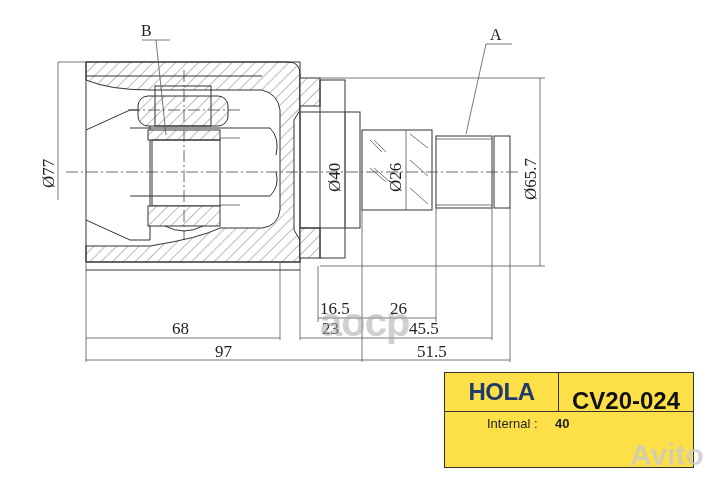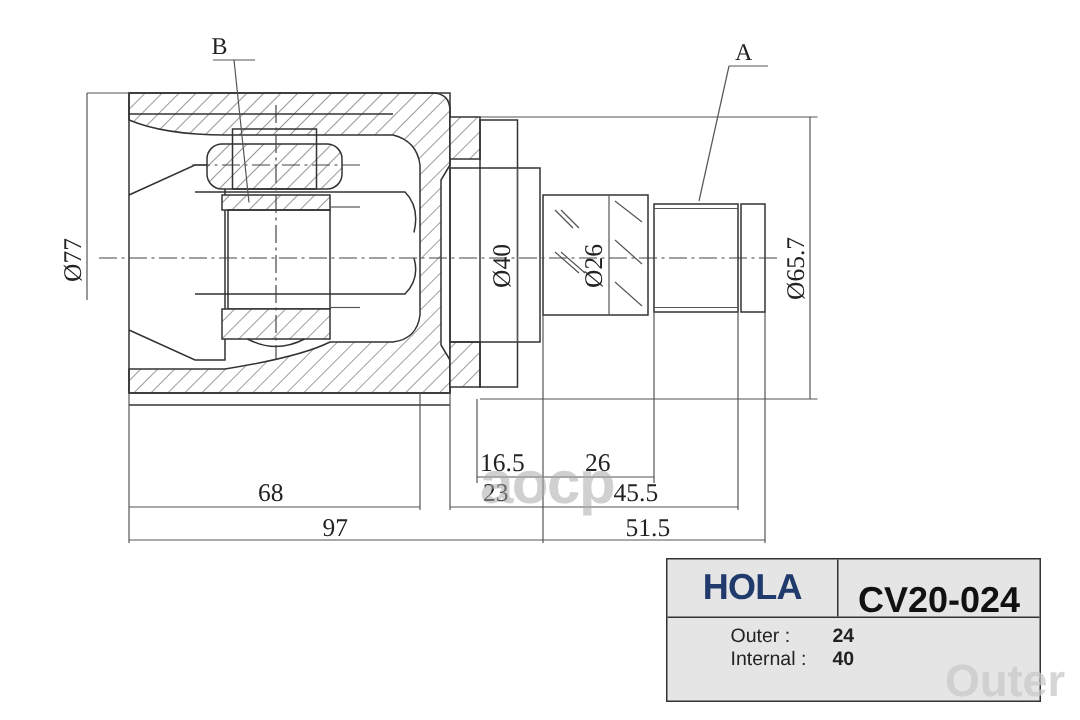--- a/index.html
+++ b/index.html
@@ -4,21 +4,21 @@
 <style>
   html, body { margin: 0; padding: 0; background: #ffffff; }
   body { width: 720px; height: 480px; position: relative; overflow: hidden; font-family: "Liberation Sans", sans-serif; }
   #drawing { position: absolute; left: 0; top: 0; width: 720px; height: 480px; }
   .dim { font-family: "Liberation Serif", serif; font-size: 17px; fill: #222; }
   .callout { font-family: "Liberation Serif", serif; font-size: 16px; fill: #222; }
   .line { stroke: #333; stroke-width: 1; fill: none; }
   .thin { stroke: #555; stroke-width: 0.8; fill: none; }
   .center { stroke: #444; stroke-width: 0.8; stroke-dasharray: 12 3 2 3; fill: none; }
   .hatch { fill: url(#hatch); stroke: #333; stroke-width: 1; }
-  .titleblock { position: absolute; left: 444px; top: 372px; width: 248px; height: 94px; border: 1.5px solid #333; background: #e5e5e5; }
+  .titleblock { position: absolute; left: 444px; top: 372px; width: 248px; height: 94px; border: 1.5px solid #333; background: #fde047; }
   .tb-top { display: flex; height: 38px; border-bottom: 1.5px solid #333; }
   .tb-logo { width: 113px; border-right: 1.5px solid #333; display: flex; align-items: center; justify-content: center; font-family: "Liberation Sans", sans-serif; font-weight: bold; font-size: 24px; color: #1f3a6b; letter-spacing: -0.5px; }
   .tb-code { flex: 1; display: flex; align-items: center; justify-content: center; font-family: "Liberation Sans", sans-serif; font-size: 24px; font-weight: bold; color: #111; margin-top: 17px; }
   .tb-specs { padding: 4px 0 0 42px; font-size: 13px; line-height: 15px; color: #222; }
   .spec-row { display: flex; }
   .spec-label { width: 68px; }
   .spec-value { font-weight: bold; }
   .watermark { position: absolute; font-family: "Liberation Sans", sans-serif; color: rgba(170,170,170,0.55); font-weight: bold; padding-left: 20px; }
   .wm-center { left: 300px; top: 300px; font-size: 40px; letter-spacing: -1px; }
   .wm-avito { left: 610px; top: 438px; font-size: 30px; color: rgba(200,200,200,0.75); }
@@ -135,23 +135,19 @@
 
 <div class="watermark wm-center">aocp</div>
 
 <div class="titleblock">
   <div class="tb-top">
     <div class="tb-logo">HOLA</div>
     <div class="tb-code">CV20-024</div>
   </div>
   <div class="tb-specs">
     <div class="spec-row">
-      <span class="spec-label">Outer :</span>
-      <span class="spec-value">24</span>
-    </div>
-    <div class="spec-row">
       <span class="spec-label">Internal :</span>
       <span class="spec-value">40</span>
     </div>
   </div>
 </div>
 
-<div class="watermark wm-avito">Outer</div>
+<div class="watermark wm-avito">Avito</div>
 
 </body></html>

